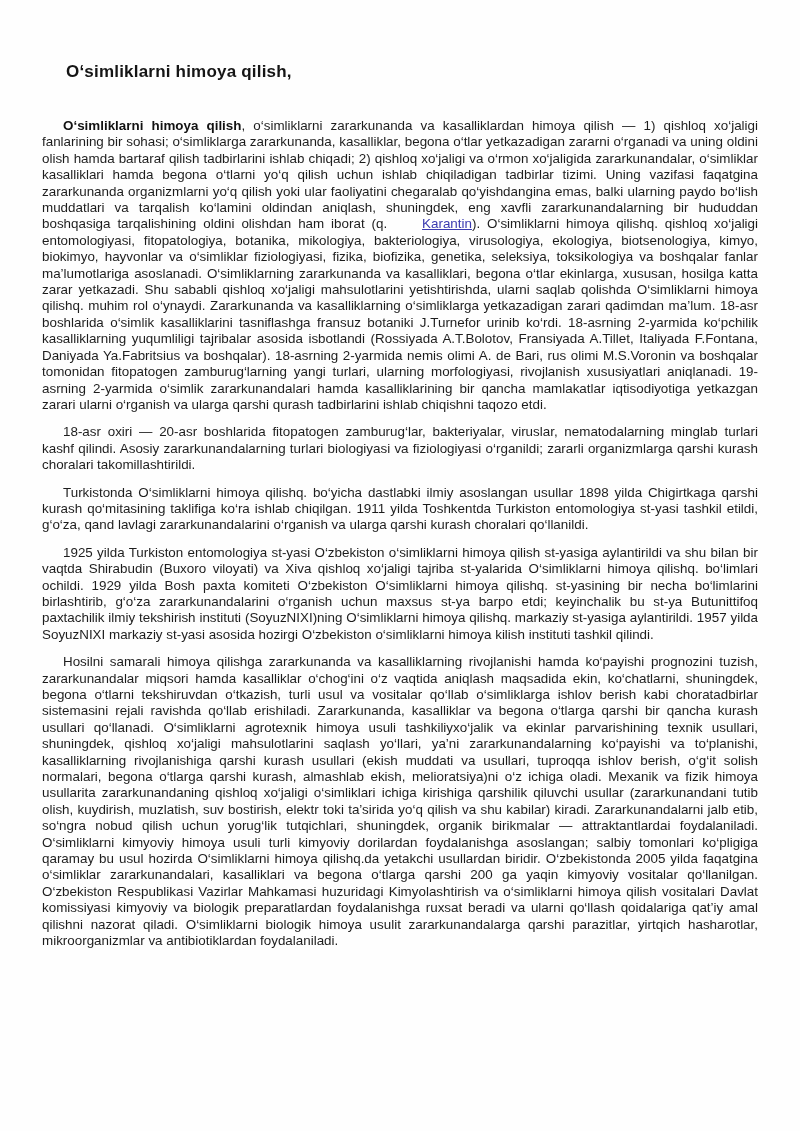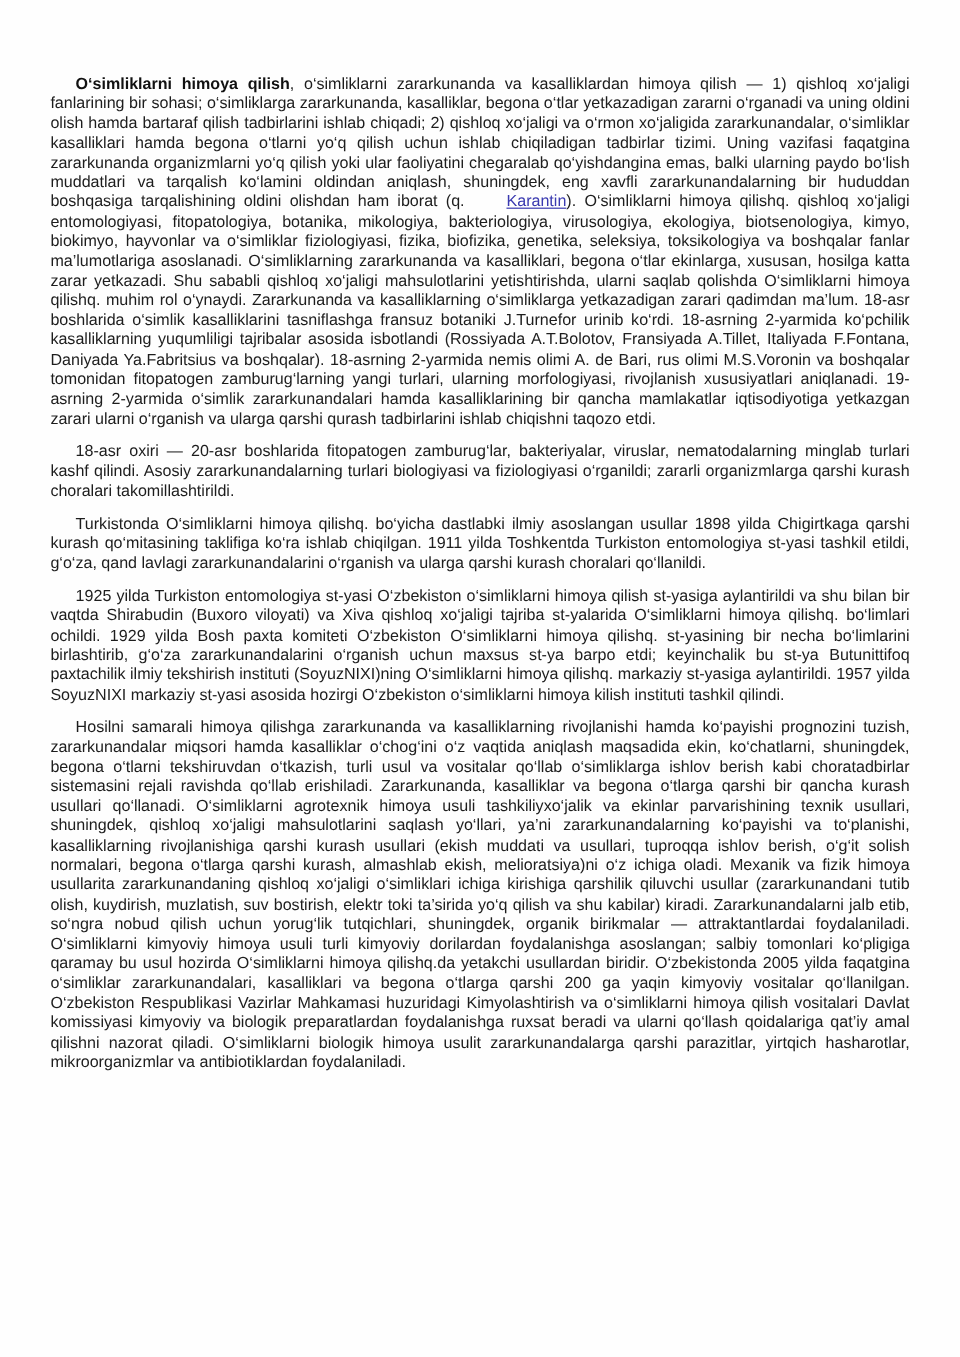--- a/index.html
+++ b/index.html
@@ -50,20 +50,21 @@
     cursor: pointer;
     margin-left: 28px;
   }
 </style>
 </head>
 <body>
 
 <div class="page">
   <div class="content">
 
+    <h1 class="title"><span>O‘simliklarni himoya qilish</span><span class="title-comma">,</span></h1>
 
     <p class="para"><b>O‘simliklarni himoya qilish</b><span>, o‘simliklarni zararkunanda va kasalliklardan himoya qilish — 1) qishloq xo‘jaligi fanlarining bir sohasi; o‘simliklarga zararkunanda, kasalliklar, begona o‘tlar yetkazadigan zararni o‘rganadi va uning oldini olish hamda bartaraf qilish tadbirlarini ishlab chiqadi; 2) qishloq xo‘jaligi va o‘rmon xo‘jaligida zararkunandalar, o‘simliklar kasalliklari hamda begona o‘tlarni yo‘q qilish uchun ishlab chiqiladigan tadbirlar tizimi. Uning vazifasi faqatgina zararkunanda organizmlarni yo‘q qilish yoki ular faoliyatini chegaralab qo‘yishdangina emas, balki ularning paydo bo‘lish muddatlari va tarqalish ko‘lamini oldindan aniqlash, shuningdek, eng xavfli zararkunandalarning bir hududdan boshqasiga tarqalishining oldini olishdan ham iborat (q. </span><a href="#" class="link">Karantin</a><span>). O‘simliklarni himoya qilishq. qishloq xo‘jaligi entomologiyasi, fitopatologiya, botanika, mikologiya, bakteriologiya, virusologiya, ekologiya, biotsenologiya, kimyo, biokimyo, hayvonlar va o‘simliklar fiziologiyasi, fizika, biofizika, genetika, seleksiya, toksikologiya va boshqalar fanlar ma’lumotlariga asoslanadi. O‘simliklarning zararkunanda va kasalliklari, begona o‘tlar ekinlarga, xususan, hosilga katta zarar yetkazadi. Shu sababli qishloq xo‘jaligi mahsulotlarini yetishtirishda, ularni saqlab qolishda O‘simliklarni himoya qilishq. muhim rol o‘ynaydi. Zararkunanda va kasalliklarning o‘simliklarga yetkazadigan zarari qadimdan ma’lum. 18-asr boshlarida o‘simlik kasalliklarini tasniflashga fransuz botaniki J.Turnefor urinib ko‘rdi. 18-asrning 2-yarmida ko‘pchilik kasalliklarning yuqumliligi tajribalar asosida isbotlandi (Rossiyada A.T.Bolotov, Fransiyada A.Tillet, Italiyada F.Fontana, Daniyada Ya.Fabritsius va boshqalar). 18-asrning 2-yarmida nemis olimi A. de Bari, rus olimi M.S.Voronin va boshqalar tomonidan fitopatogen zamburug‘larning yangi turlari, ularning morfologiyasi, rivojlanish xususiyatlari aniqlanadi. 19-asrning 2-yarmida o‘simlik zararkunandalari hamda kasalliklarining bir qancha mamlakatlar iqtisodiyotiga yetkazgan zarari ularni o‘rganish va ularga qarshi qurash tadbirlarini ishlab chiqishni taqozo etdi.</span></p>
 
     <p class="para">18-asr oxiri — 20-asr boshlarida fitopatogen zamburug‘lar, bakteriyalar, viruslar, nematodalarning minglab turlari kashf qilindi. Asosiy zararkunandalarning turlari biologiyasi va fiziologiyasi o‘rganildi; zararli organizmlarga qarshi kurash choralari takomillashtirildi.</p>
 
     <p class="para">Turkistonda O‘simliklarni himoya qilishq. bo‘yicha dastlabki ilmiy asoslangan usullar 1898 yilda Chigirtkaga qarshi kurash qo‘mitasining taklifiga ko‘ra ishlab chiqilgan. 1911 yilda Toshkentda Turkiston entomologiya st-yasi tashkil etildi, g‘o‘za, qand lavlagi zararkunandalarini o‘rganish va ularga qarshi kurash choralari qo‘llanildi.</p>
 
     <p class="para">1925 yilda Turkiston entomologiya st-yasi O‘zbekiston o‘simliklarni himoya qilish st-yasiga aylantirildi va shu bilan bir vaqtda Shirabudin (Buxoro viloyati) va Xiva qishloq xo‘jaligi tajriba st-yalarida O‘simliklarni himoya qilishq. bo‘limlari ochildi. 1929 yilda Bosh paxta komiteti O‘zbekiston O‘simliklarni himoya qilishq. st-yasining bir necha bo‘limlarini birlashtirib, g‘o‘za zararkunandalarini o‘rganish uchun maxsus st-ya barpo etdi; keyinchalik bu st-ya Butunittifoq paxtachilik ilmiy tekshirish instituti (SoyuzNIXI)ning O‘simliklarni himoya qilishq. markaziy st-yasiga aylantirildi. 1957 yilda SoyuzNIXI markaziy st-yasi asosida hozirgi O‘zbekiston o‘simliklarni himoya kilish instituti tashkil qilindi.</p>
 
     <p class="para">Hosilni samarali himoya qilishga zararkunanda va kasalliklarning rivojlanishi hamda ko‘payishi prognozini tuzish, zararkunandalar miqsori hamda kasalliklar o‘chog‘ini o‘z vaqtida aniqlash maqsadida ekin, ko‘chatlarni, shuningdek, begona o‘tlarni tekshiruvdan o‘tkazish, turli usul va vositalar qo‘llab o‘simliklarga ishlov berish kabi choratadbirlar sistemasini rejali ravishda qo‘llab erishiladi. Zararkunanda, kasalliklar va begona o‘tlarga qarshi bir qancha kurash usullari qo‘llanadi. O‘simliklarni agrotexnik himoya usuli tashkiliyxo‘jalik va ekinlar parvarishining texnik usullari, shuningdek, qishloq xo‘jaligi mahsulotlarini saqlash yo‘llari, ya’ni zararkunandalarning ko‘payishi va to‘planishi, kasalliklarning rivojlanishiga qarshi kurash usullari (ekish muddati va usullari, tuproqqa ishlov berish, o‘g‘it solish normalari, begona o‘tlarga qarshi kurash, almashlab ekish, melioratsiya)ni o‘z ichiga oladi. Mexanik va fizik himoya usullarita zararkunandaning qishloq xo‘jaligi o‘simliklari ichiga kirishiga qarshilik qiluvchi usullar (zararkunandani tutib olish, kuydirish, muzlatish, suv bostirish, elektr toki ta’sirida yo‘q qilish va shu kabilar) kiradi. Zararkunandalarni jalb etib, so‘ngra nobud qilish uchun yorug‘lik tutqichlari, shuningdek, organik birikmalar — attraktantlardai foydalaniladi. O‘simliklarni kimyoviy himoya usuli turli kimyoviy dorilardan foydalanishga asoslangan; salbiy tomonlari ko‘pligiga qaramay bu usul hozirda O‘simliklarni himoya qilishq.da yetakchi usullardan biridir. O‘zbekistonda 2005 yilda faqatgina o‘simliklar zararkunandalari, kasalliklari va begona o‘tlarga qarshi 200 ga yaqin kimyoviy vositalar qo‘llanilgan. O‘zbekiston Respublikasi Vazirlar Mahkamasi huzuridagi Kimyolashtirish va o‘simliklarni himoya qilish vositalari Davlat komissiyasi kimyoviy va biologik preparatlardan foydalanishga ruxsat beradi va ularni qo‘llash qoidalariga qat’iy amal qilishni nazorat qiladi. O‘simliklarni biologik himoya usulit zararkunandalarga qarshi parazitlar, yirtqich hasharotlar, mikroorganizmlar va antibiotiklardan foydalaniladi.</p>

